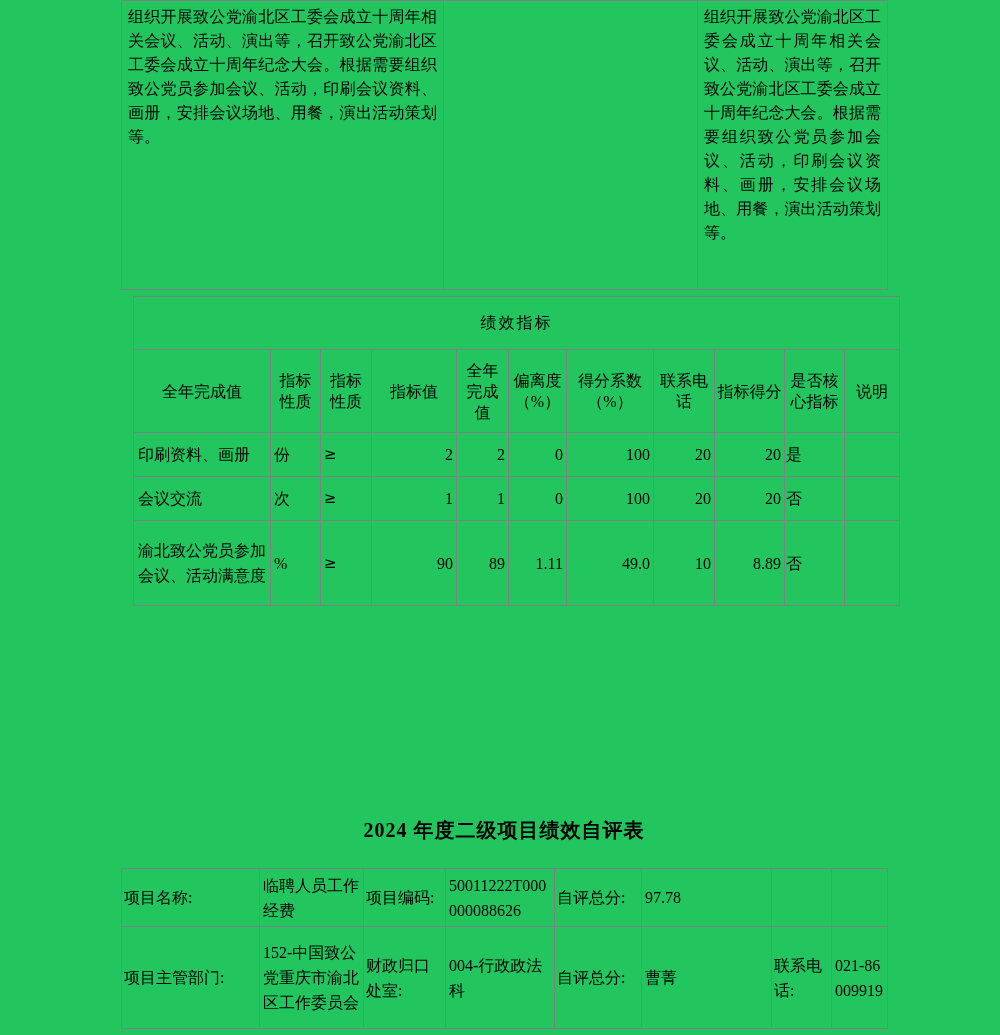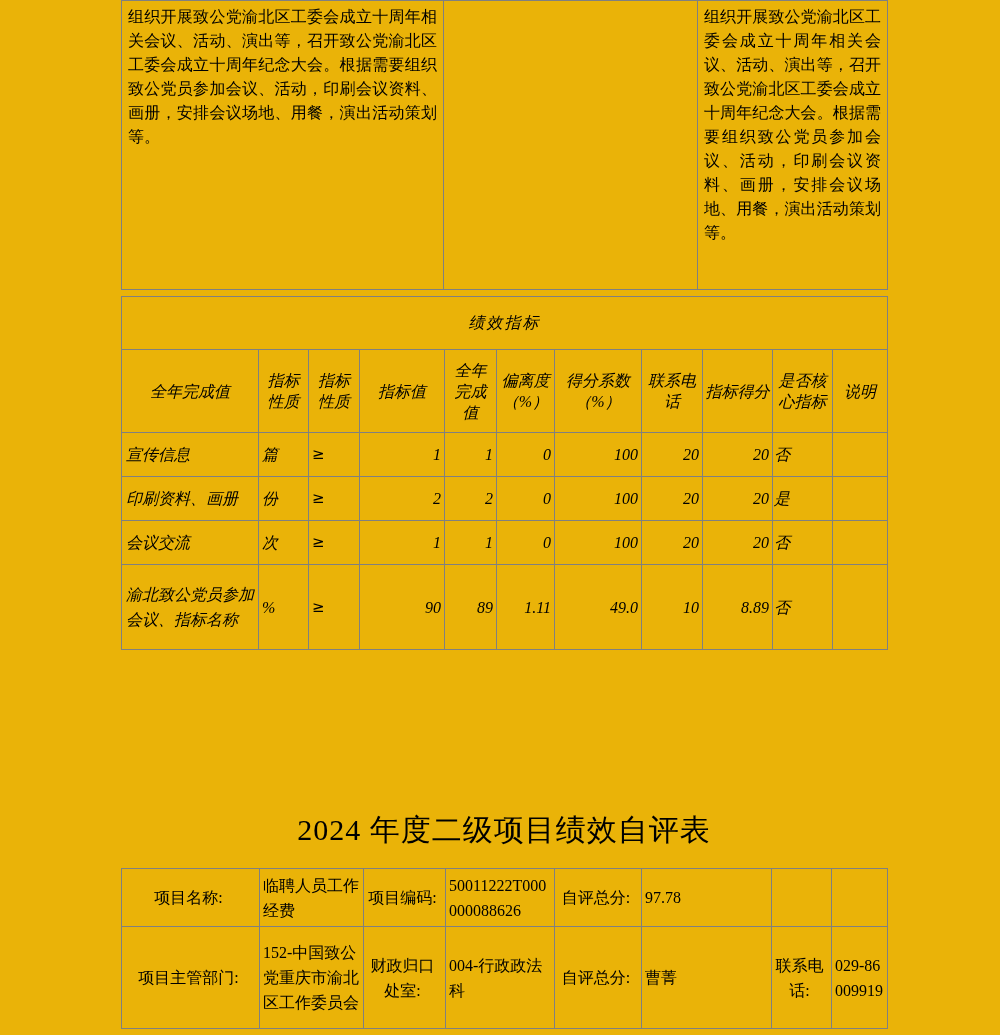--- a/index.html
+++ b/index.html
@@ -1,57 +1,57 @@
 <!DOCTYPE html>
 <html><head>
 <meta charset="utf-8">
 <style>
   html,body{margin:0;padding:0;background:#fff;}
   .page{
-    position:relative;width:1000px;height:1035px;background:#eab308;
+    position:relative;width:1000px;height:1035px;background:#22c55e;
     font-family:"Liberation Serif","DejaVu Serif",serif;color:#000;
     overflow:hidden;
   }
   table.tbl{position:absolute;border-collapse:collapse;table-layout:fixed;}
   table.tbl td{border:1px solid #808080;overflow:hidden;box-sizing:border-box;}
 
   
   .tail{left:121px;top:0;width:766px;}
   .tail td{
     vertical-align:top;padding:4px 6px;font-size:16px;line-height:24px;
     text-align:justify;text-justify:inter-character;height:289px;
   }
 
   
-  .ind{left:121px;top:296px;width:766px;font-size:16px;font-style:italic;}
+  .ind{left:133px;top:296px;width:766px;font-size:16px;}
   .ind .sec td{height:53px;text-align:center;vertical-align:middle;letter-spacing:2px;}
   .ind .hdr td{height:83px;text-align:center;vertical-align:middle;line-height:21px;padding:0 2px;word-break:break-all;}
   .ind .data td{vertical-align:middle;line-height:25px;}
   .ind .c-name{text-align:left;padding:1px 4px;}
   .ind .c-unit{text-align:left;padding-left:3px;word-break:break-all;}
   .ind .c-nat{text-align:left;padding-left:3px;font-family:"DejaVu Sans","Liberation Sans",sans-serif;font-size:15px;}
   .ind .num{text-align:right;padding-right:3px;}
   .ind .c-core{text-align:left;padding-left:1px;}
   .ind .r1 td{height:44px;}
   .ind .r2 td{height:44px;margin-left:22px;}
   .ind .r3 td{height:82px;}
   .ind .r4 td{height:44px;}
   .ind .r5 td{height:85px;}
 
   
   .title{
     position:absolute;left:121px;top:808px;width:766px;height:44px;
-    text-align:center;font-size:30px;font-weight:normal;line-height:44px;
+    text-align:center;font-size:20px;font-weight:bold;line-height:44px;
     letter-spacing:1px;white-space:nowrap;
   }
 
   
   .proj{left:121px;top:868px;width:766px;font-size:16px;}
   .proj td{vertical-align:middle;line-height:25px;}
-  .proj .lbl{text-align:center;padding:2px 6px 2px 2px;}
+  .proj .lbl{text-align:left;padding:2px 6px 2px 2px;}
   .proj .val{text-align:left;padding:2px 1px 2px 3px;word-break:break-all;}
   .proj .row1 td{height:58px;}
   .proj .row2 td{height:102px;}
 </style>
 </head>
 <body>
 
 <div class="page">
 
   <table class="tbl tail">
@@ -93,33 +93,20 @@
       <td>指标性质</td>
       <td>指标值</td>
       <td>全年完成值</td>
       <td>偏离度（%）</td>
       <td>得分系数（%）</td>
       <td>联系电话</td>
       <td>指标得分</td>
       <td>是否核心指标</td>
       <td>说明</td>
     </tr>
-    <tr class="data r1">
-      <td class="c-name">宣传信息</td>
-      <td class="c-unit">篇</td>
-      <td class="c-nat">≥</td>
-      <td class="num">1</td>
-      <td class="num">1</td>
-      <td class="num">0</td>
-      <td class="num">100</td>
-      <td class="num">20</td>
-      <td class="num">20</td>
-      <td class="c-core">否</td>
-      <td></td>
-    </tr>
     <tr class="data r2">
       <td class="c-name">印刷资料、画册</td>
       <td class="c-unit">份</td>
       <td class="c-nat">≥</td>
       <td class="num">2</td>
       <td class="num">2</td>
       <td class="num">0</td>
       <td class="num">100</td>
       <td class="num">20</td>
       <td class="num">20</td>
@@ -133,21 +120,21 @@
       <td class="num">1</td>
       <td class="num">1</td>
       <td class="num">0</td>
       <td class="num">100</td>
       <td class="num">20</td>
       <td class="num">20</td>
       <td class="c-core">否</td>
       <td></td>
     </tr>
     <tr class="data r5">
-      <td class="c-name">渝北致公党员参加会议、指标名称</td>
+      <td class="c-name">渝北致公党员参加会议、活动满意度</td>
       <td class="c-unit">%</td>
       <td class="c-nat">≥</td>
       <td class="num">90</td>
       <td class="num">89</td>
       <td class="num">1.11</td>
       <td class="num">49.0</td>
       <td class="num">10</td>
       <td class="num">8.89</td>
       <td class="c-core">否</td>
       <td></td>
@@ -180,18 +167,18 @@
       <td class="val"></td>
     </tr>
     <tr class="row2">
       <td class="lbl">项目主管部门:</td>
       <td class="val">152-中国致公党重庆市渝北区工作委员会</td>
       <td class="lbl">财政归口处室:</td>
       <td class="val">004-行政政法科</td>
       <td class="lbl">自评总分:</td>
       <td class="val">曹菁</td>
       <td class="lbl">联系电话:</td>
-      <td class="val">029-86009919</td>
+      <td class="val">021-86009919</td>
     </tr>
   </tbody>
     </table>
 
 </div>
 
 </body></html>

